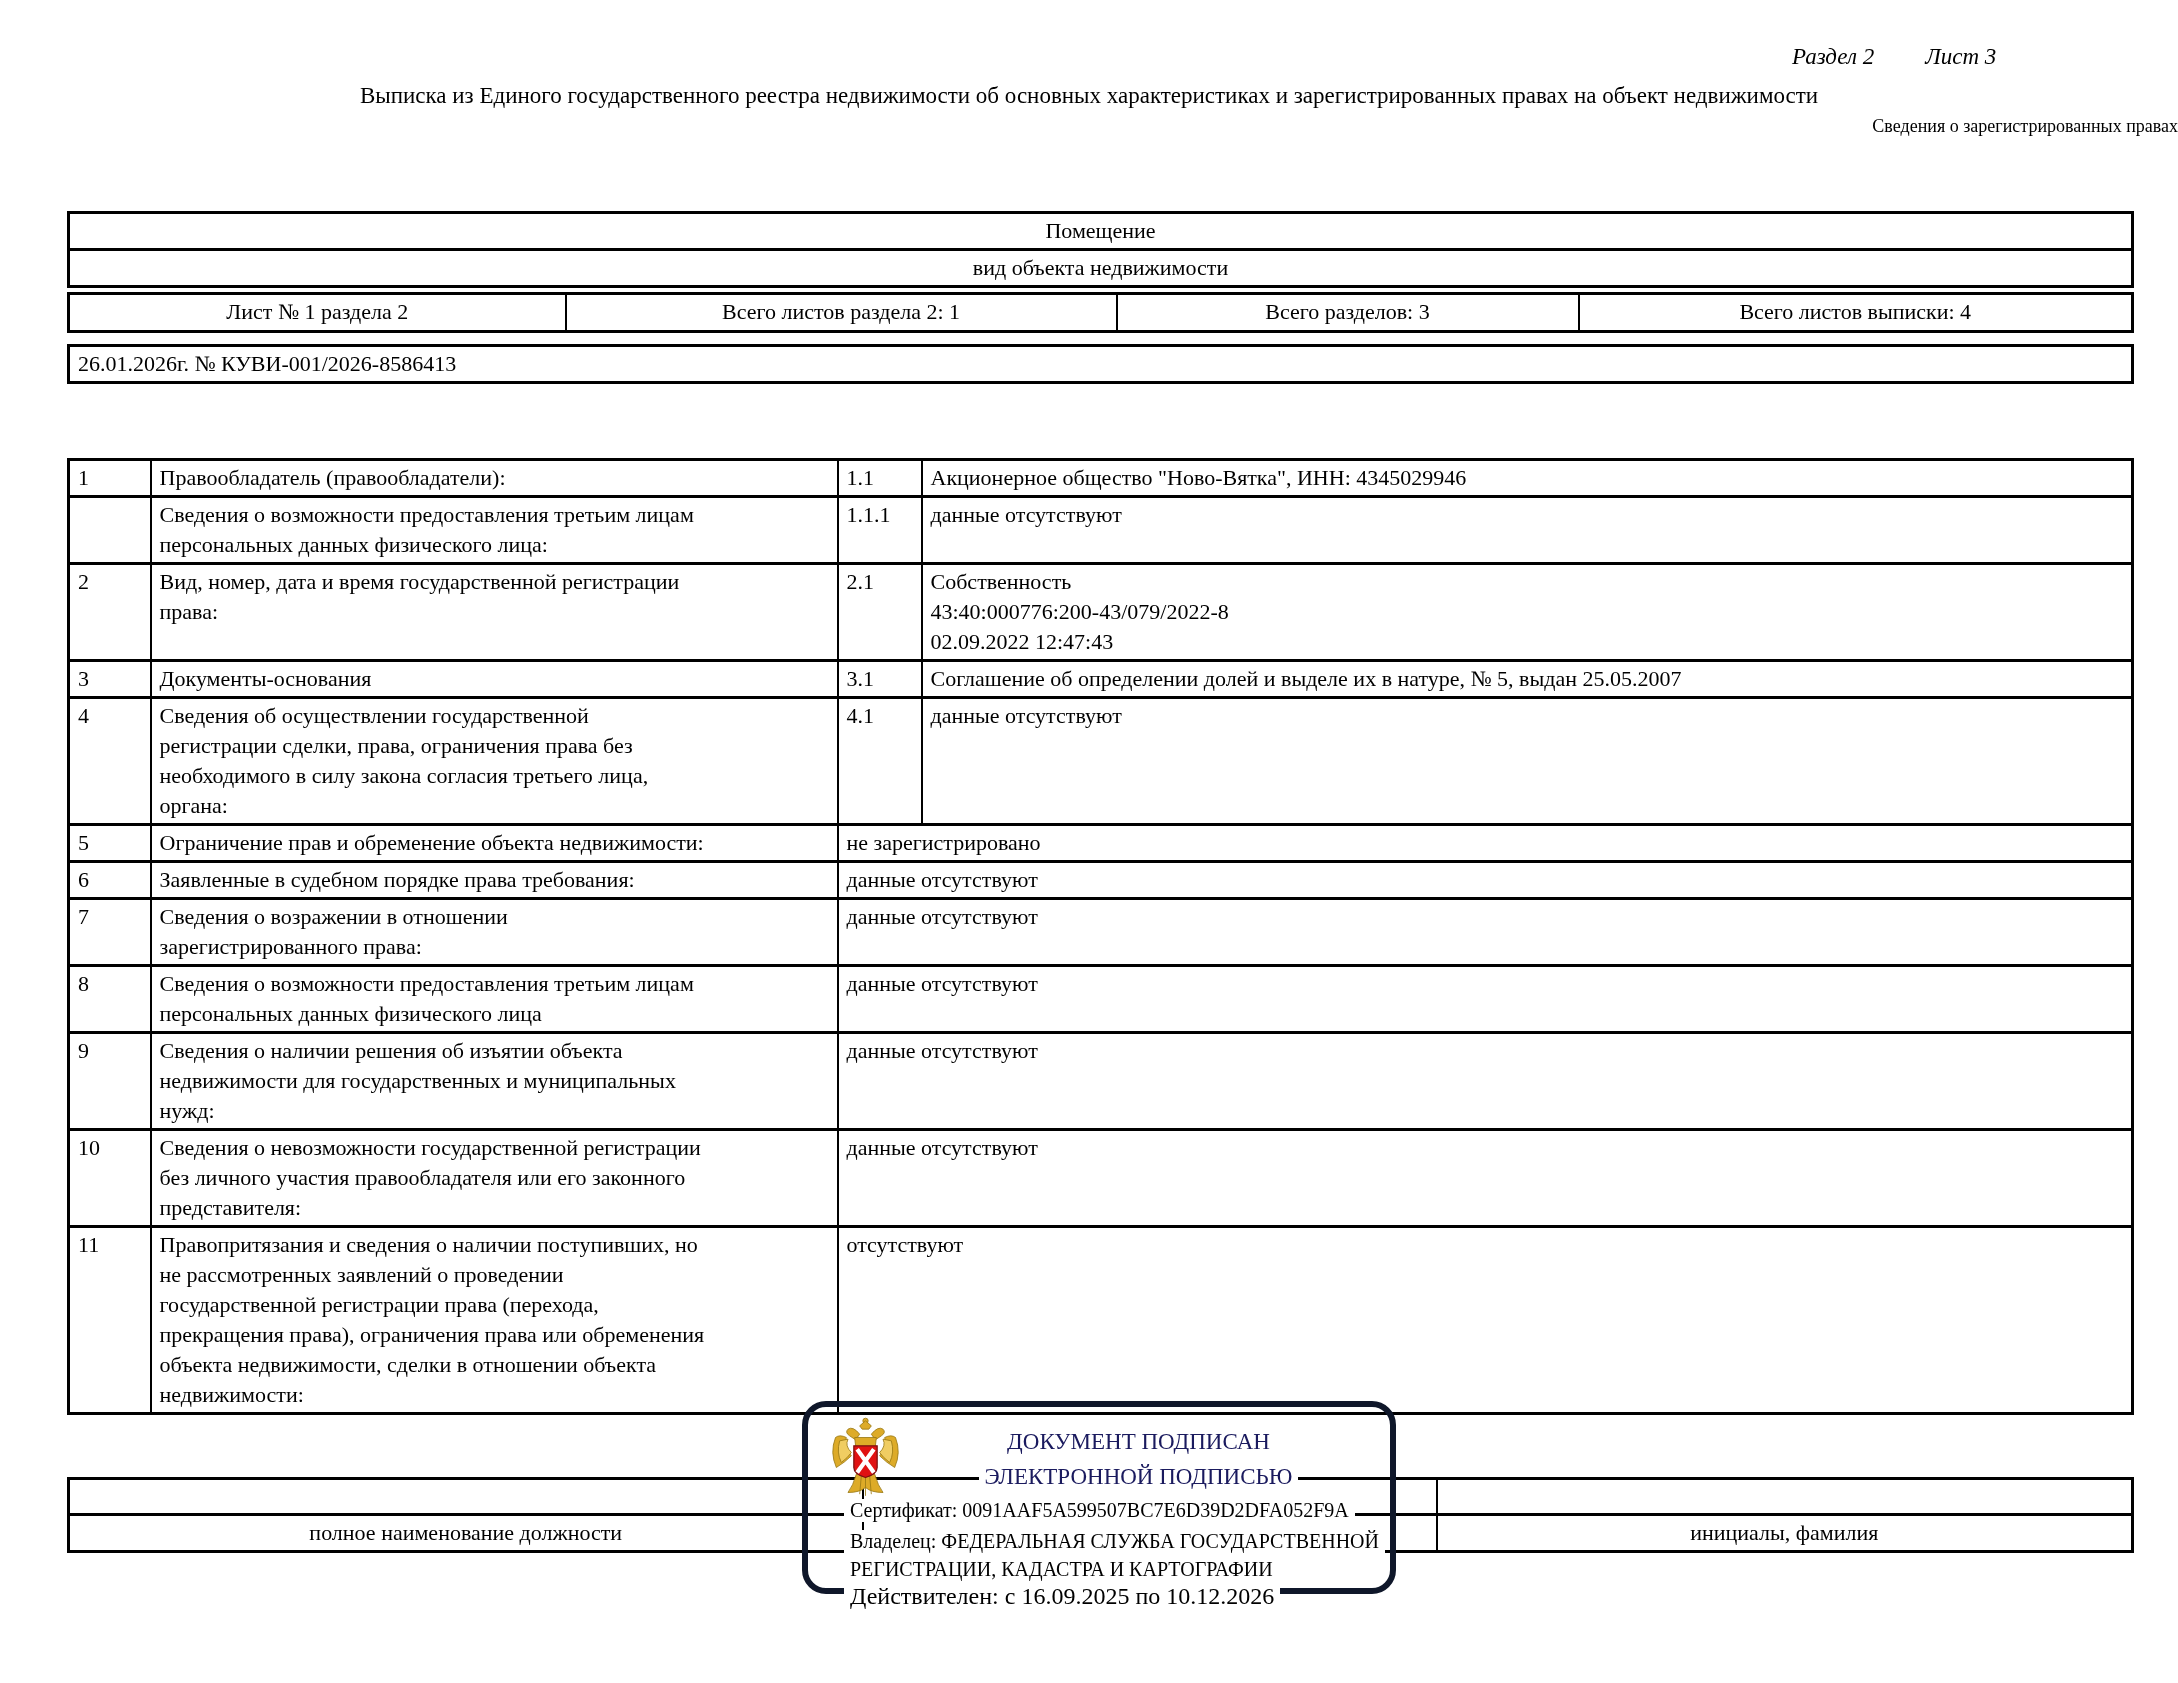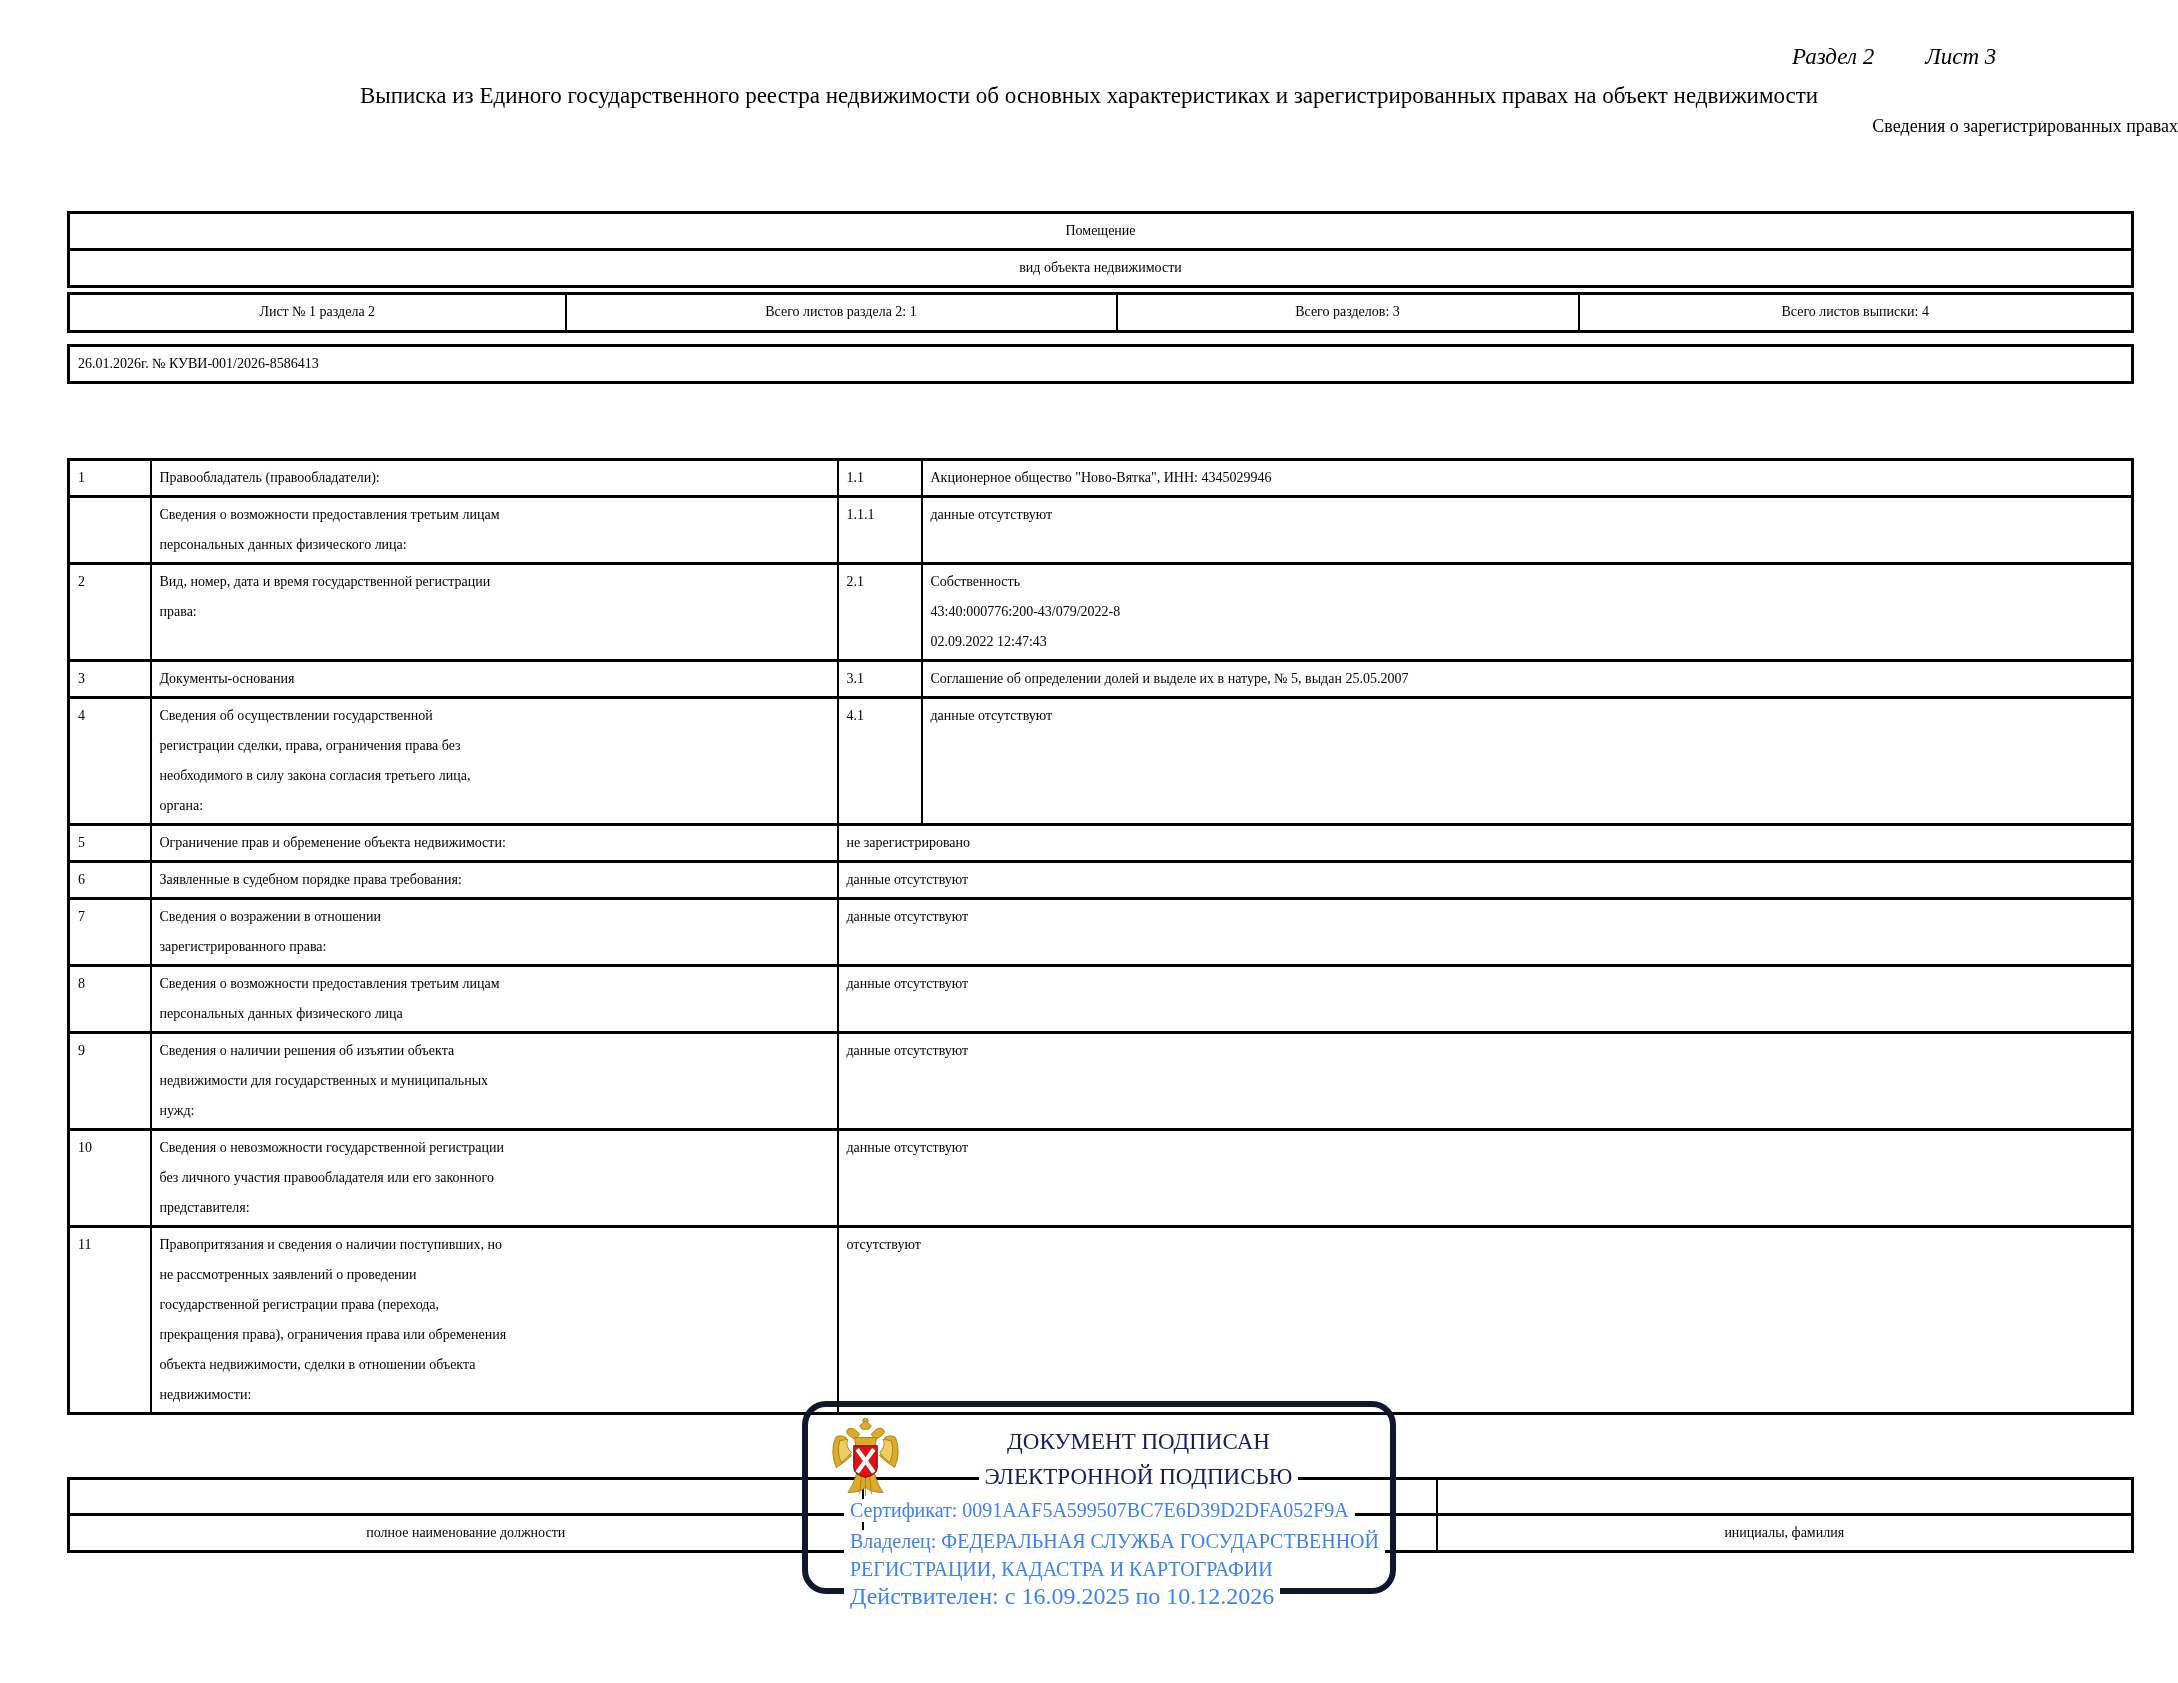--- a/index.html
+++ b/index.html
@@ -11,21 +11,21 @@
 
   
   .hdr-right{top:44px;left:1792px;font-size:23px;display:flex;gap:51px;font-style:italic;}
   .doc-title{top:83px;left:0;width:2178px;text-align:center;font-size:23px;}
   .doc-subtitle{top:116px;left:0;width:2178px;text-align:right;font-size:18px;}
 
   
   table.doc{border-collapse:collapse;table-layout:fixed;width:2067px;background:#fff;}
   table.doc td{
     border:2px solid #000;border-top-width:3px;border-bottom-width:3px;
-    font-size:14px;line-height:30px;padding:2px 8px;vertical-align:top;
+    font-size:22px;line-height:30px;padding:2px 8px;vertical-align:top;
     white-space:pre-line;overflow:hidden;
   }
   table.doc{border:3px solid #000;}
   .t-center td{text-align:center;}
   .h33 td{height:29px;}
   .h35 td{height:31px;}
 
   .box1{top:211px;left:67px;}
   .box2{top:292px;left:67px;}
   .box3{top:344px;left:67px;}
@@ -34,21 +34,21 @@
   .sig-table td{text-align:center;font-size:22px;}
 
   
   .stamp{
     top:1401px;left:802px;width:594px;height:193px;
     border:6px solid #0f172a;border-radius:24px;background:transparent;z-index:5;
     box-sizing:border-box;
   }
   .stamp-title{position:absolute;left:89px;right:10px;text-align:center;color:#1a1a5e;font-size:23px;}
   .stamp-title span,.stamp-detail span{background:#ffffff;padding:0 6px;display:inline-block;}
-  .stamp-detail{position:absolute;left:36px;right:8px;color:#3b82f6;font-size:20px;white-space:nowrap;}
+  .stamp-detail{position:absolute;left:36px;right:8px;color:#000000;font-size:20px;white-space:nowrap;}
   .st1{top:22px;}
   .st2{top:57px;text-align:center;}
   .sd1{top:92px;}
   .sd2{top:123px;}
   .sd3{top:151px;}
   .sd4{top:176px;font-size:24px;}
   .emblem{position:absolute;left:20px;top:8px;}
 </style>
 </head>
 <body>

